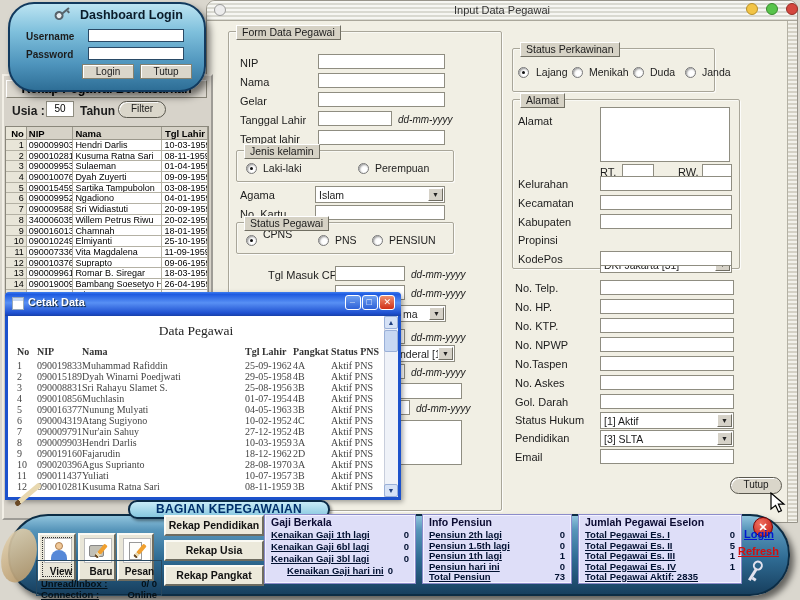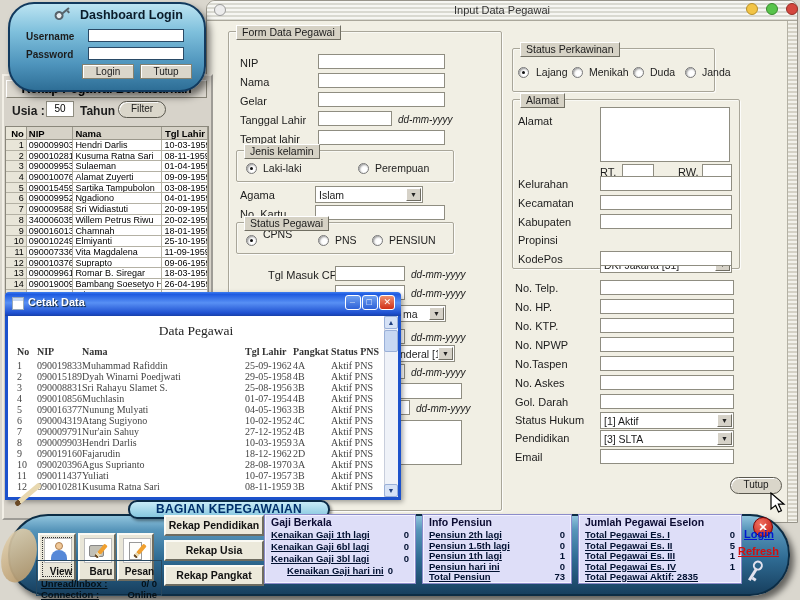--- a/index.html
+++ b/index.html
@@ -126,21 +126,21 @@
     <div class="inp" style="left:318px;top:130px;width:127px;height:15px;"></div>
 
     <div class="grp" style="left:236px;top:150px;width:218px;height:32px;"></div>
     <div class="chip" style="left:244px;top:144px;">Jenis kelamin</div>
     <div class="radio on" style="left:246px;top:163px;"></div>
     <div class="lbl sm" style="left:263px;top:162px;">Laki-laki</div>
     <div class="radio" style="left:358px;top:163px;"></div>
     <div class="lbl sm" style="left:375px;top:162px;">Perempuan</div>
 
     <div class="lbl" style="left:240px;top:189px;">Agama</div>
-    <div class="dd" style="left:315px;top:186px;width:108px;padding-left:24px;">
+    <div class="dd" style="left:315px;top:186px;width:130px;padding-left:24px;">
       <span class="dtxt">Islam</span>
       <span class="darr"></span>
     </div>
     <div class="lbl" style="left:240px;top:208px;">No. Kartu</div>
     <div class="inp" style="left:315px;top:205px;width:130px;height:15px;"></div>
 
     <div class="grp" style="left:236px;top:222px;width:218px;height:32px;"></div>
     <div class="chip" style="left:244px;top:216px;">Status Pegawai</div>
     <div class="radio on" style="left:246px;top:235px;"></div>
     <div class="lbl sm" style="left:263px;top:228px;text-align:right;">CPNS</div>
@@ -267,21 +267,21 @@
           <div class="rk-row">
             <span class="c-rno">3</span>
             <span class="c-rnip">090009953</span>
             <span class="c-rnama">Sulaeman</span>
             <span class="c-rtgl">01-04-1959</span>
           </div>
 
           <div class="rk-row">
             <span class="c-rno">4</span>
             <span class="c-rnip">090010076</span>
-            <span class="c-rnama">Alamat Zuyerti</span>
+            <span class="c-rnama">Dyah Zuyerti</span>
             <span class="c-rtgl">09-09-1959</span>
           </div>
 
           <div class="rk-row">
             <span class="c-rno">5</span>
             <span class="c-rnip">090015459</span>
             <span class="c-rnama">Sartika Tampubolon</span>
             <span class="c-rtgl">03-08-1959</span>
           </div>
 

